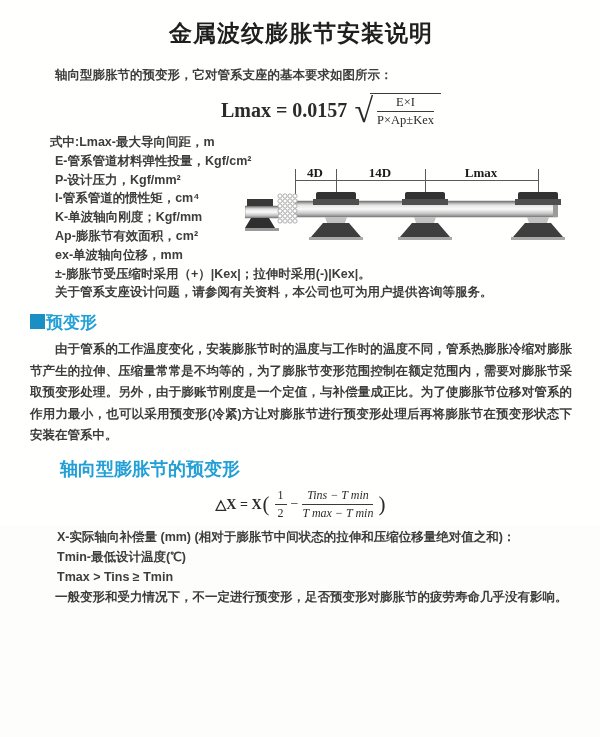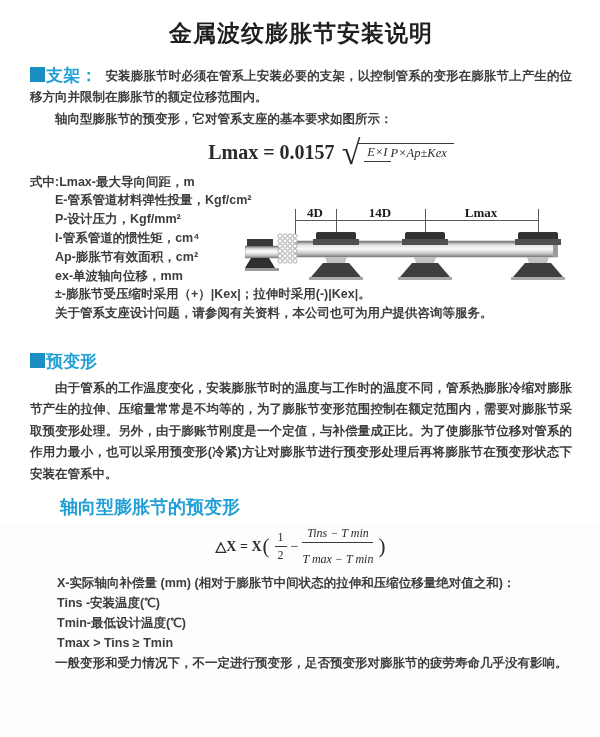--- a/index.html
+++ b/index.html
@@ -19,77 +19,77 @@
   .intro { margin-top:2px; }
   .example { text-indent:25px; margin-top:1px; }
 
   
   .formula { display:flex; justify-content:center; align-items:center;
              font-family:"Liberation Serif", serif; color:#2b2b2b; }
   .f1 { margin:7px 0 5px 0; transform:translateX(30px); }
   .f1 .lhs { font-weight:bold; font-size:20px; }
   .sqrt { display:inline-flex; align-items:center; margin-left:7px; }
   .sqrt .sym { font-size:34px; line-height:0.9; font-weight:normal; transform:translateY(1px); }
-  .sqrt .body { display:inline-flex; flex-direction:row; border-top:1.6px solid #3a3a3a;
-                font-style:italic; font-size:12.5px; margin-left:-3px; padding:1px 7px 0 7px; text-align:right; }
+  .sqrt .body { display:inline-flex; flex-direction:column; border-top:1.6px solid #3a3a3a;
+                font-size:12.5px; margin-left:-3px; padding:1px 7px 0 7px; text-align:center; }
   .sqrt .body .n { border-bottom:1.1px solid #3a3a3a; padding:0 3px 1px 3px; }
   .sqrt .body .d { padding-top:1px; }
   .fr { display:inline-flex; flex-direction:column; text-align:center; font-size:12px;
         vertical-align:middle; margin:0 4px; }
   .fr .n { border-bottom:1.1px solid #3a3a3a; padding:0 3px 1px 3px; }
   .fr .d { padding-top:1px; }
   .f2 { margin:8px 0 6px 0; font-size:14px; }
   .f2 .dlhs { font-weight:bold; }
   .f2 .paren { font-size:21px; font-weight:normal; margin:0 1px; }
-  .f2 .it { font-style:italic;gap:8px; }
+  .f2 .it { font-style:italic; }
 
   
   .defs-wrap { position:relative; margin-top:3px; min-height:168px; }
   .def-row { line-height:18.8px; }
-  .flush { margin-left:0; }
+  .flush { margin-left:20px; }
   .ind { margin-left:25px; }
   .pipe-svg { position:absolute; left:215px; top:27px; }
 
   .preform-head { margin:10px 0 5px 0; }
   .preform-para { text-indent:25px; line-height:21.5px; }
 
   .sub-head { color:#219fd6; font-size:18px; font-weight:bold; line-height:22px; }
   .axial-head { margin:11px 0 2px 30px; }
 
   .where { text-indent:9px; line-height:20px; }
   .line-row { margin-left:27px; line-height:20px; }
   .closing { text-indent:25px; line-height:20px; }
 </style>
 </head>
 <body>
 
 <div class="page">
 
   <div class="title">金属波纹膨胀节安装说明</div>
 
-  <p class="intro"><span class="sq"></span><span class="sec-label">支架：</span><span>安装膨胀节时必须在管系上安装必要的支架，以控制管系的变形在膨胀节上产生的位移方向并限制在膨胀节的额定位移范围内。</span></p>
 
   <p class="example">轴向型膨胀节的预变形，它对管系支座的基本要求如图所示：</p>
 
   <div class="formula f1">
     <span class="lhs">Lmax = 0.0157</span>
     <span class="sqrt">
       <span class="sym">√</span>
       <span class="body">
         <span class="n">E×I</span>
         <span class="d">P×Ap±Kex</span>
       </span>
     </span>
   </div>
 
   <div class="defs-wrap">
     <div class="row def-row flush">式中:Lmax-最大导向间距，m</div>
     <div class="row def-row ind">E-管系管道材料弹性投量，Kgf/cm²</div>
     <div class="row def-row ind">P-设计压力，Kgf/mm²</div>
     <div class="row def-row ind">I-管系管道的惯性矩，cm⁴</div>
+    <div class="row def-row ind">K-单波轴向刚度；Kgf/mm</div>
     <div class="row def-row ind">Ap-膨胀节有效面积，cm²</div>
     <div class="row def-row ind">ex-单波轴向位移，mm</div>
     <div class="row def-row ind">±-膨胀节受压缩时采用（+）|Kex|；拉伸时采用(-)|Kex|。</div>
     <div class="row def-row ind">关于管系支座设计问题，请参阅有关资料，本公司也可为用户提供咨询等服务。</div>
 
     <svg class="pipe-svg" width="355" height="100" viewBox="0 0 355 100">
       <defs>
         <linearGradient id="pg" x1="0" y1="0" x2="0" y2="1">
           <stop offset="0" stop-color="#6f6f6f"></stop>
           <stop offset="0.25" stop-color="#e3e3e3"></stop>
@@ -188,18 +188,17 @@
     </span>
     <span>−</span>
     <span class="fr it">
       <span class="n">Tins − T min</span>
       <span class="d">T max − T min</span>
     </span>
     <span class="paren">)</span>
   </div>
 
   <div class="row line-row">X-实际轴向补偿量 (mm) (相对于膨胀节中间状态的拉伸和压缩位移量绝对值之和)：</div>
-  <div class="row line-row">Tins -安装温度(℃)</div>
   <div class="row line-row">Tmin-最低设计温度(℃)</div>
   <div class="row line-row">Tmax &gt; Tins ≥ Tmin</div>
   <p class="closing">一般变形和受力情况下，不一定进行预变形，足否预变形对膨胀节的疲劳寿命几乎没有影响。</p>
 
 </div>
 
 </body></html>

